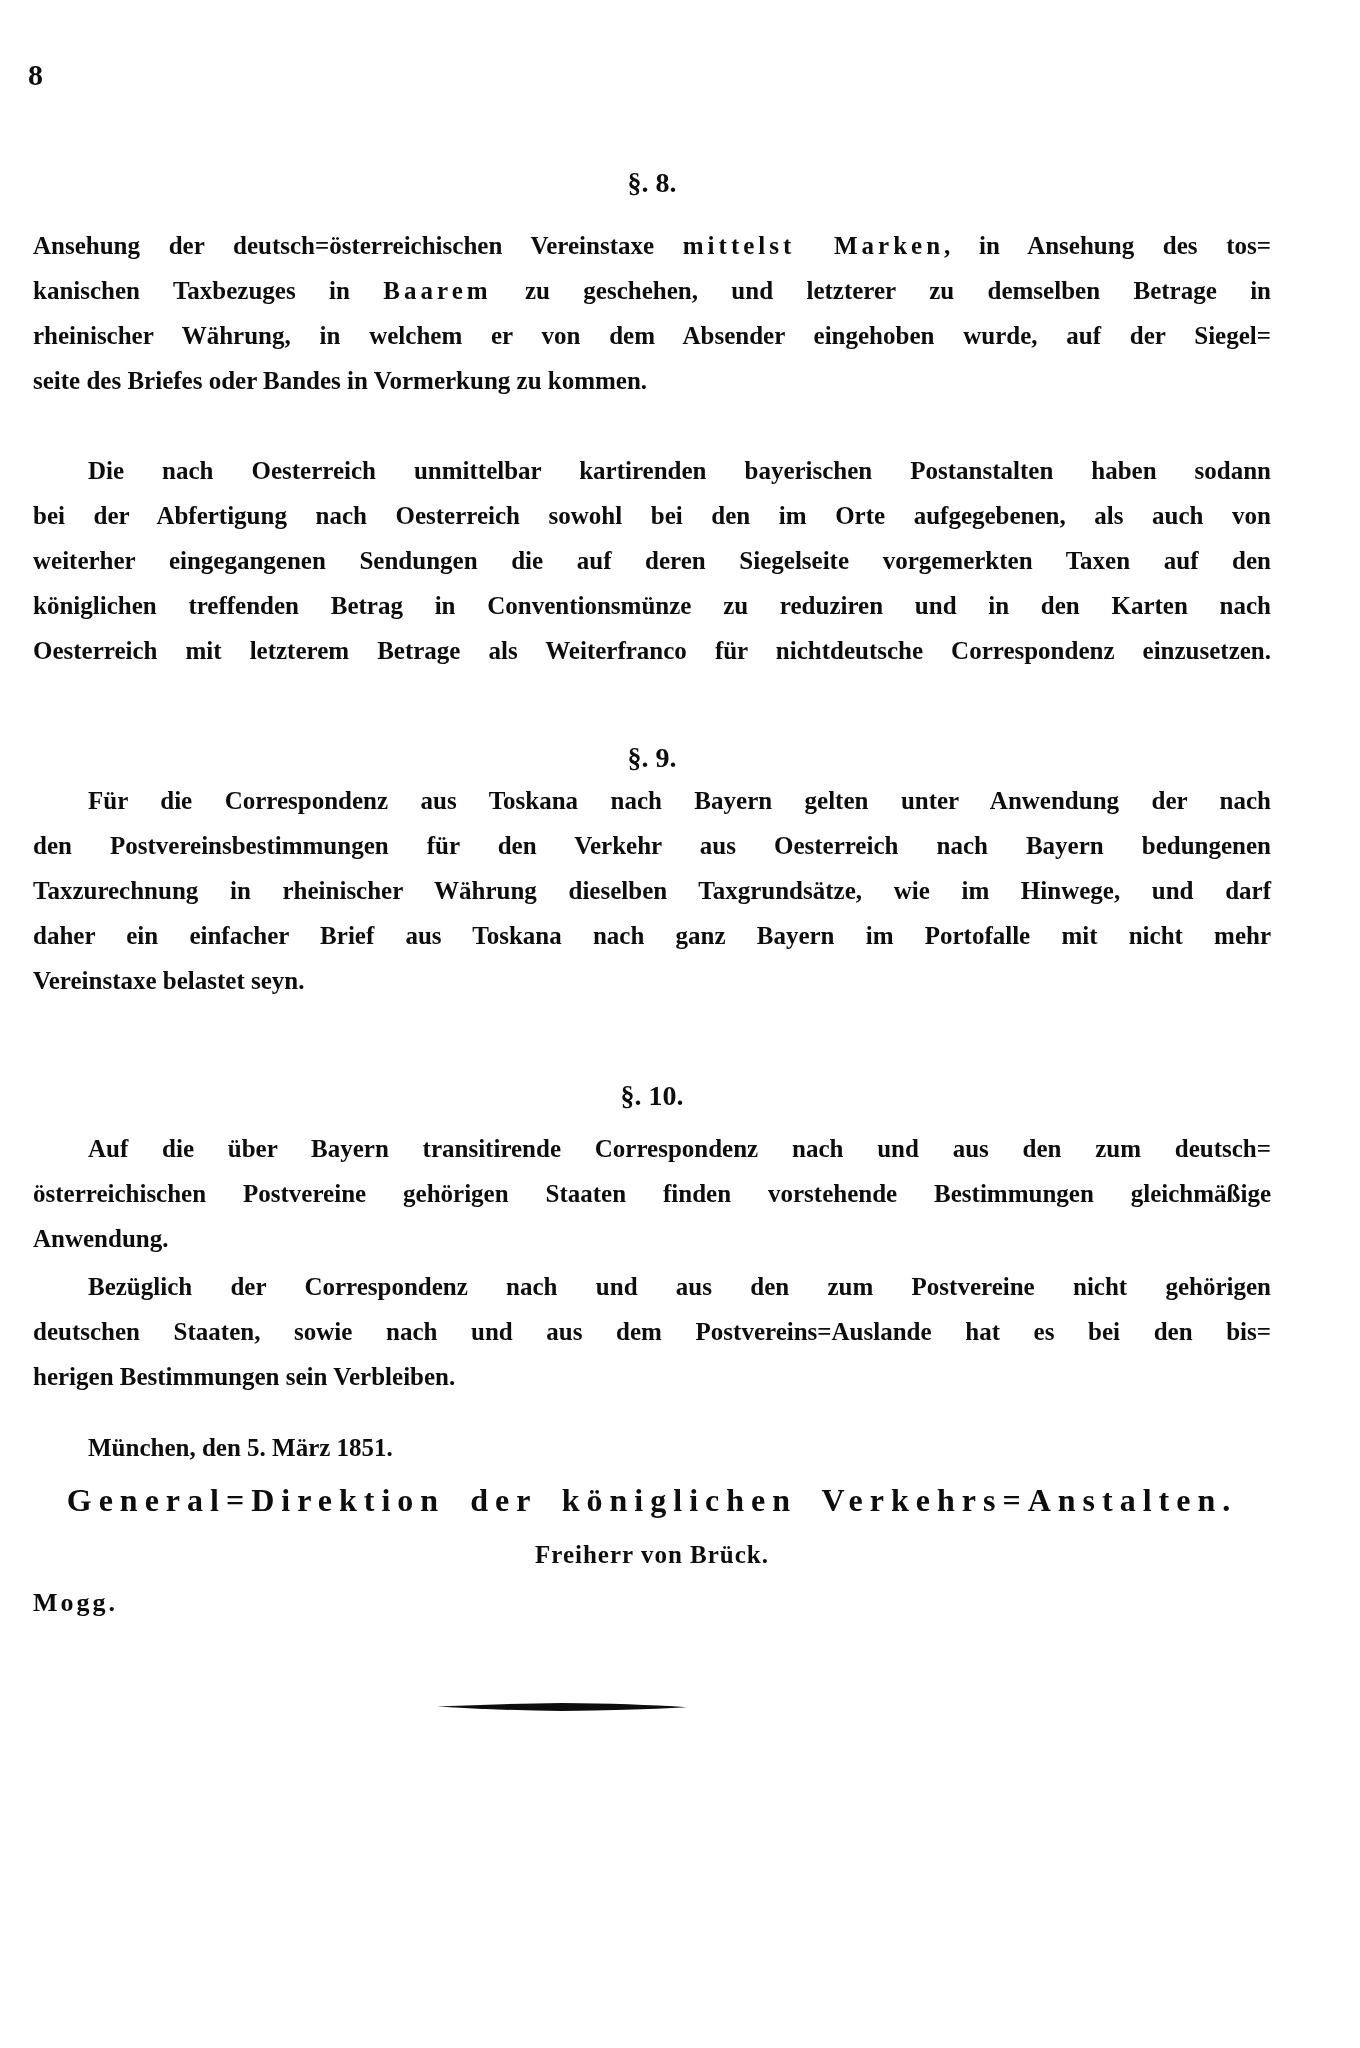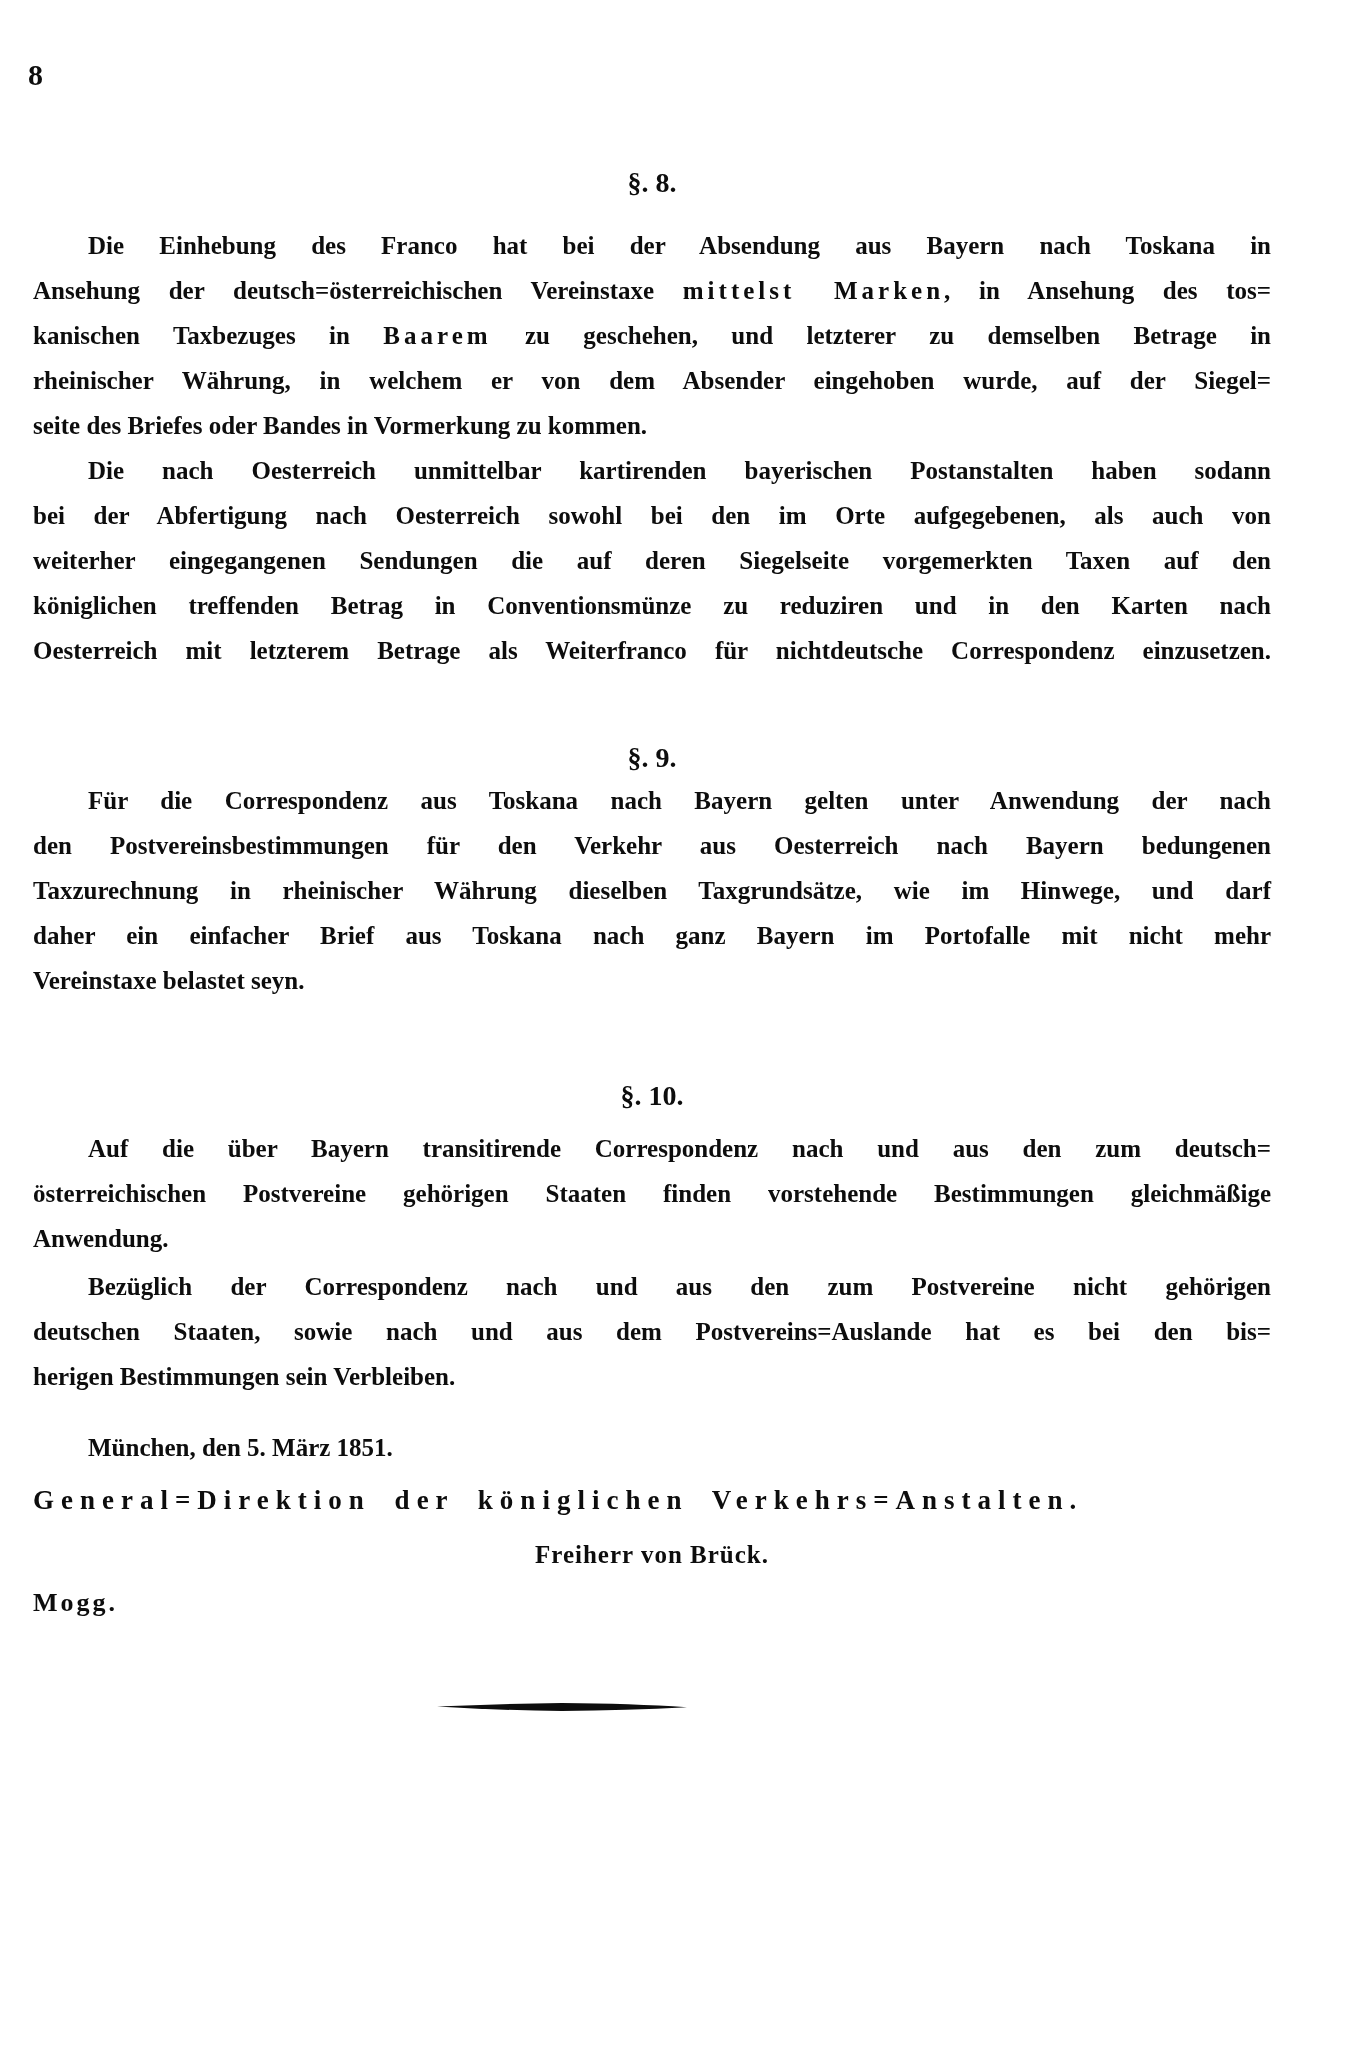--- a/index.html
+++ b/index.html
@@ -37,21 +37,22 @@
   .para .line.indent { text-indent: 55px; }
 
   .sperr { letter-spacing: 4px; word-spacing: 6px; margin-top: 40px; }
 
   .dateline {
     font-size: 25px; font-weight: bold;
     height: 45px; line-height: 45px;
     text-indent: 55px;
   }
   .authority {
-    font-size: 27px; font-weight: bold;
+    text-align: center;
+    font-size: 32px; font-weight: bold;
     letter-spacing: 7px; word-spacing: 10px;
     height: 45px; line-height: 45px;
   }
   .sig {
     text-align: center;
     font-size: 25px; font-weight: bold;
     letter-spacing: 1px;
     height: 45px; line-height: 45px;
   }
   .countersig {
@@ -65,21 +66,20 @@
 </head>
 <body>
 
 <div class="page">
 
   <div class="page-number">8</div>
 
   <div class="block sect-head" style="top:160px">§. 8.</div>
 
   <div class="block para" style="top:223px">
-    <div class="line indent">Die Einhebung des Franco hat bei der Absendung aus Bayern nach Toskana in</div>
     <div class="line"><span>Ansehung der deutsch=österreichischen Vereinstaxe </span><span class="sperr">mittelst Marken</span><span>, in Ansehung des tos=</span></div>
     <div class="line"><span>kanischen Taxbezuges in </span><span class="sperr">Baarem</span><span> zu geschehen, und letzterer zu demselben Betrage in</span></div>
     <div class="line">rheinischer Währung, in welchem er von dem Absender eingehoben wurde, auf der Siegel=</div>
     <div class="line last">seite des Briefes oder Bandes in Vormerkung zu kommen.</div>
   </div>
 
   <div class="block para" style="top:448px">
     <div class="line indent">Die nach Oesterreich unmittelbar kartirenden bayerischen Postanstalten haben sodann</div>
     <div class="line">bei der Abfertigung nach Oesterreich sowohl bei den im Orte aufgegebenen, als auch von</div>
     <div class="line">weiterher eingegangenen Sendungen die auf deren Siegelseite vorgemerkten Taxen auf den</div>

